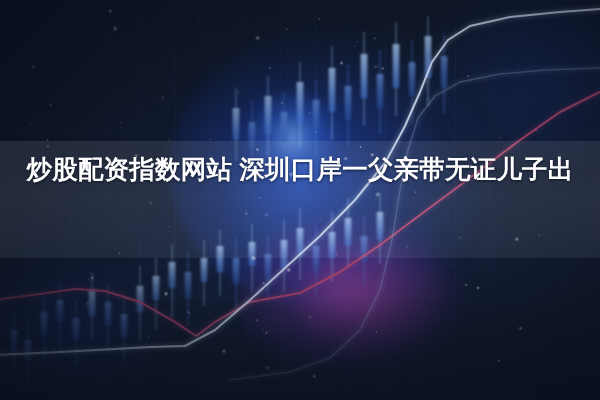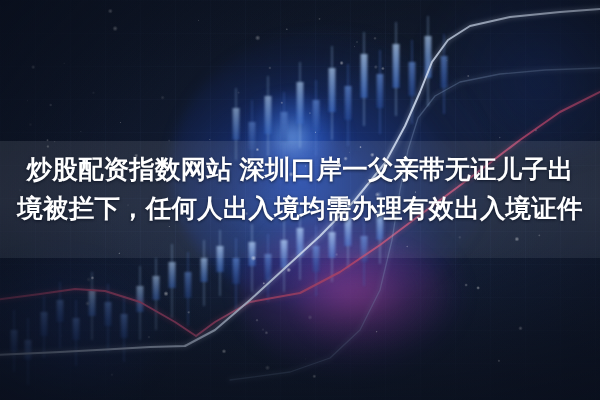--- a/index.html
+++ b/index.html
@@ -326,16 +326,15 @@
   </svg>
 
   <div class="layer darken-topleft"></div>
   <div class="layer darken-bottom"></div>
   <div class="layer vignette"></div>
 
   <div class="text-band"></div>
 
   <div class="headline">
     <span class="ln">炒股配资指数网站 深圳口岸一父亲带无证儿子出</span>
-    <span class="ln">境被拦下，任何人出入境均需办理有效出入境证件</span>
   </div>
 
 </div>
 
 </body></html>

